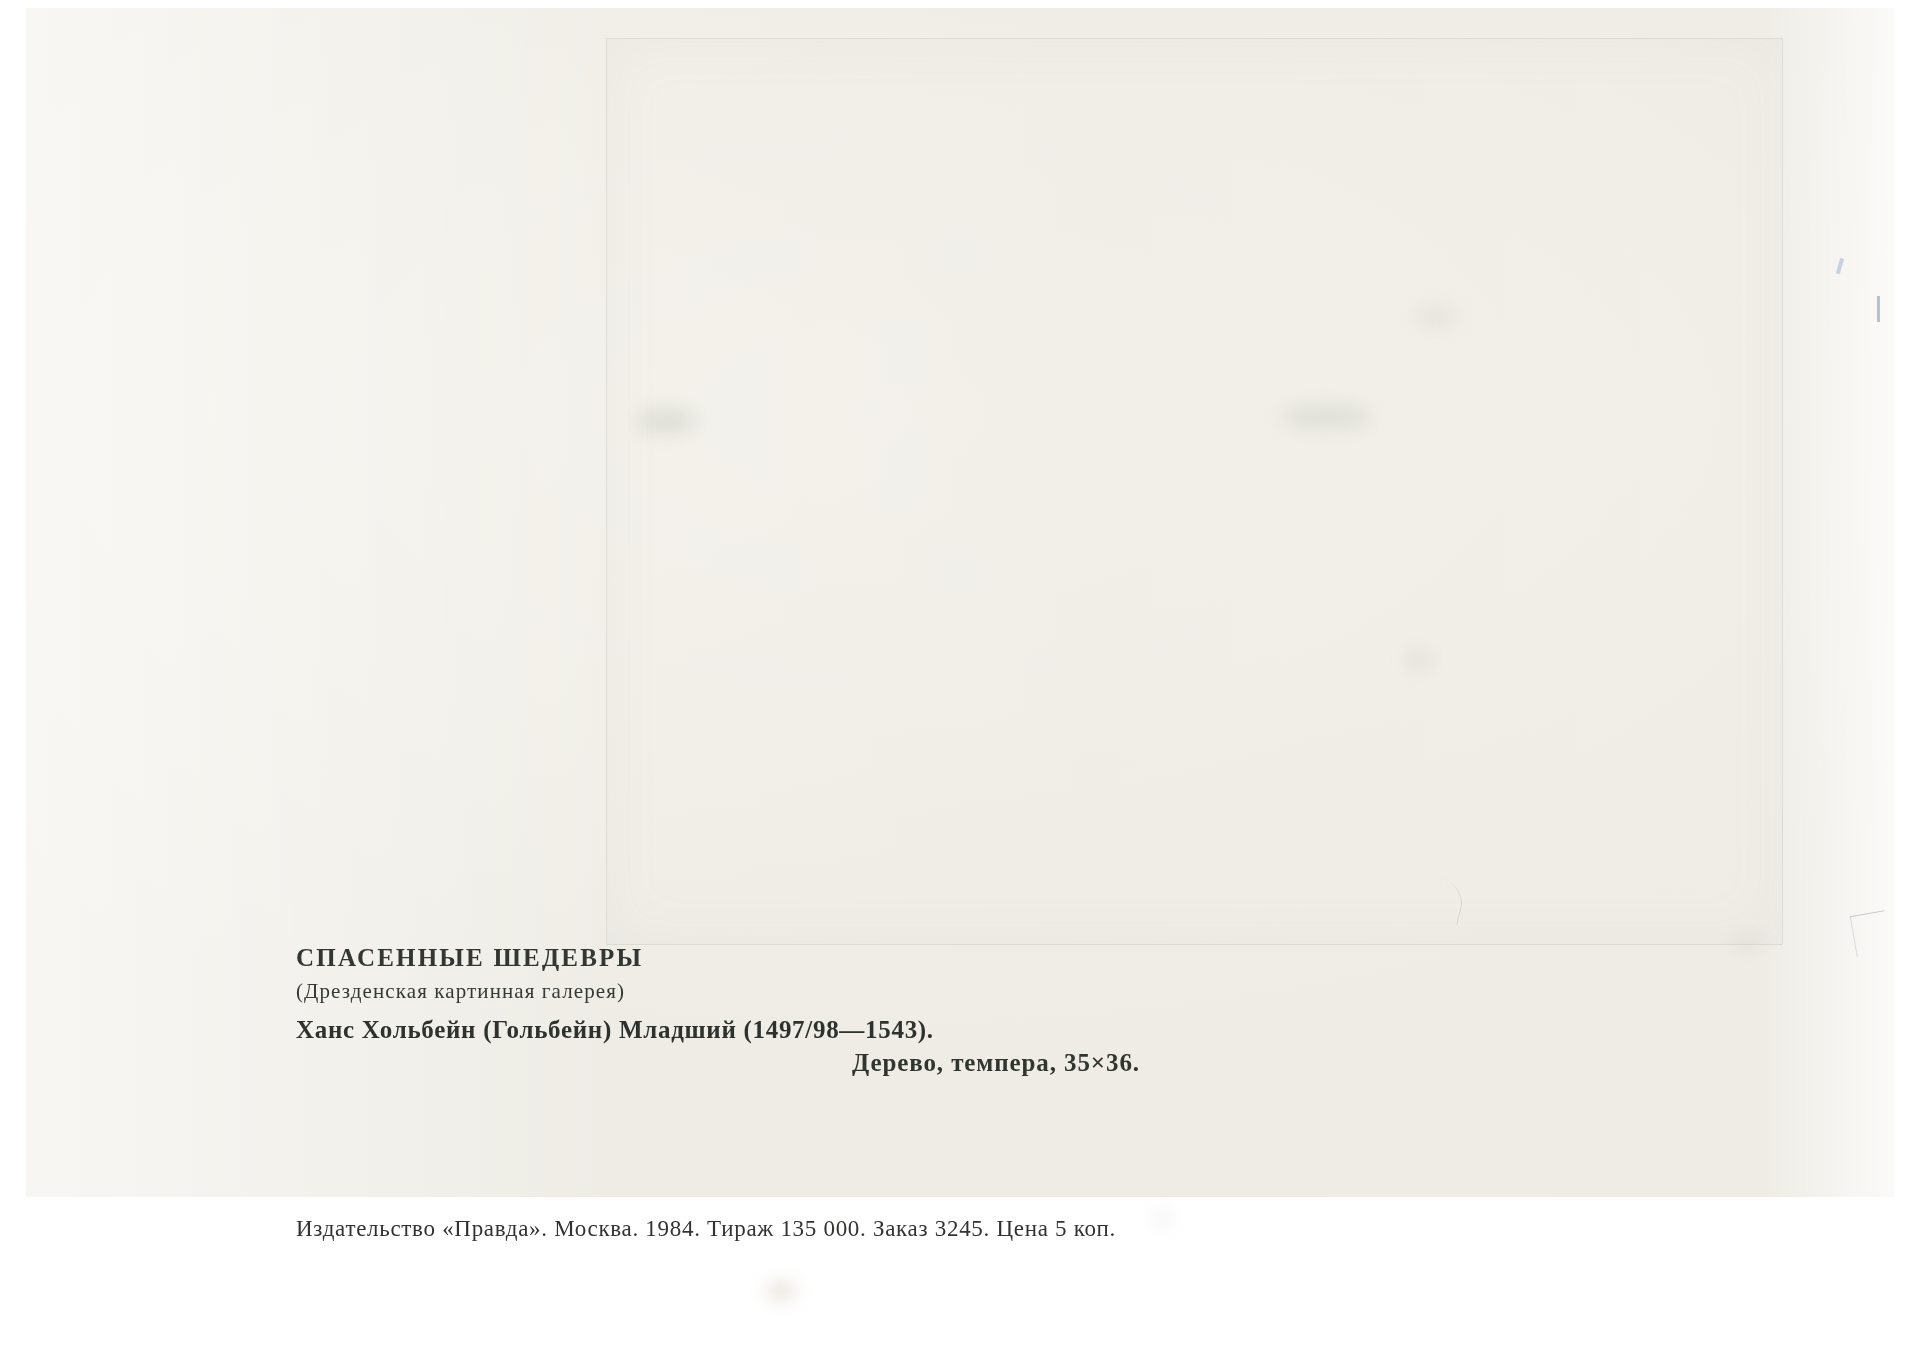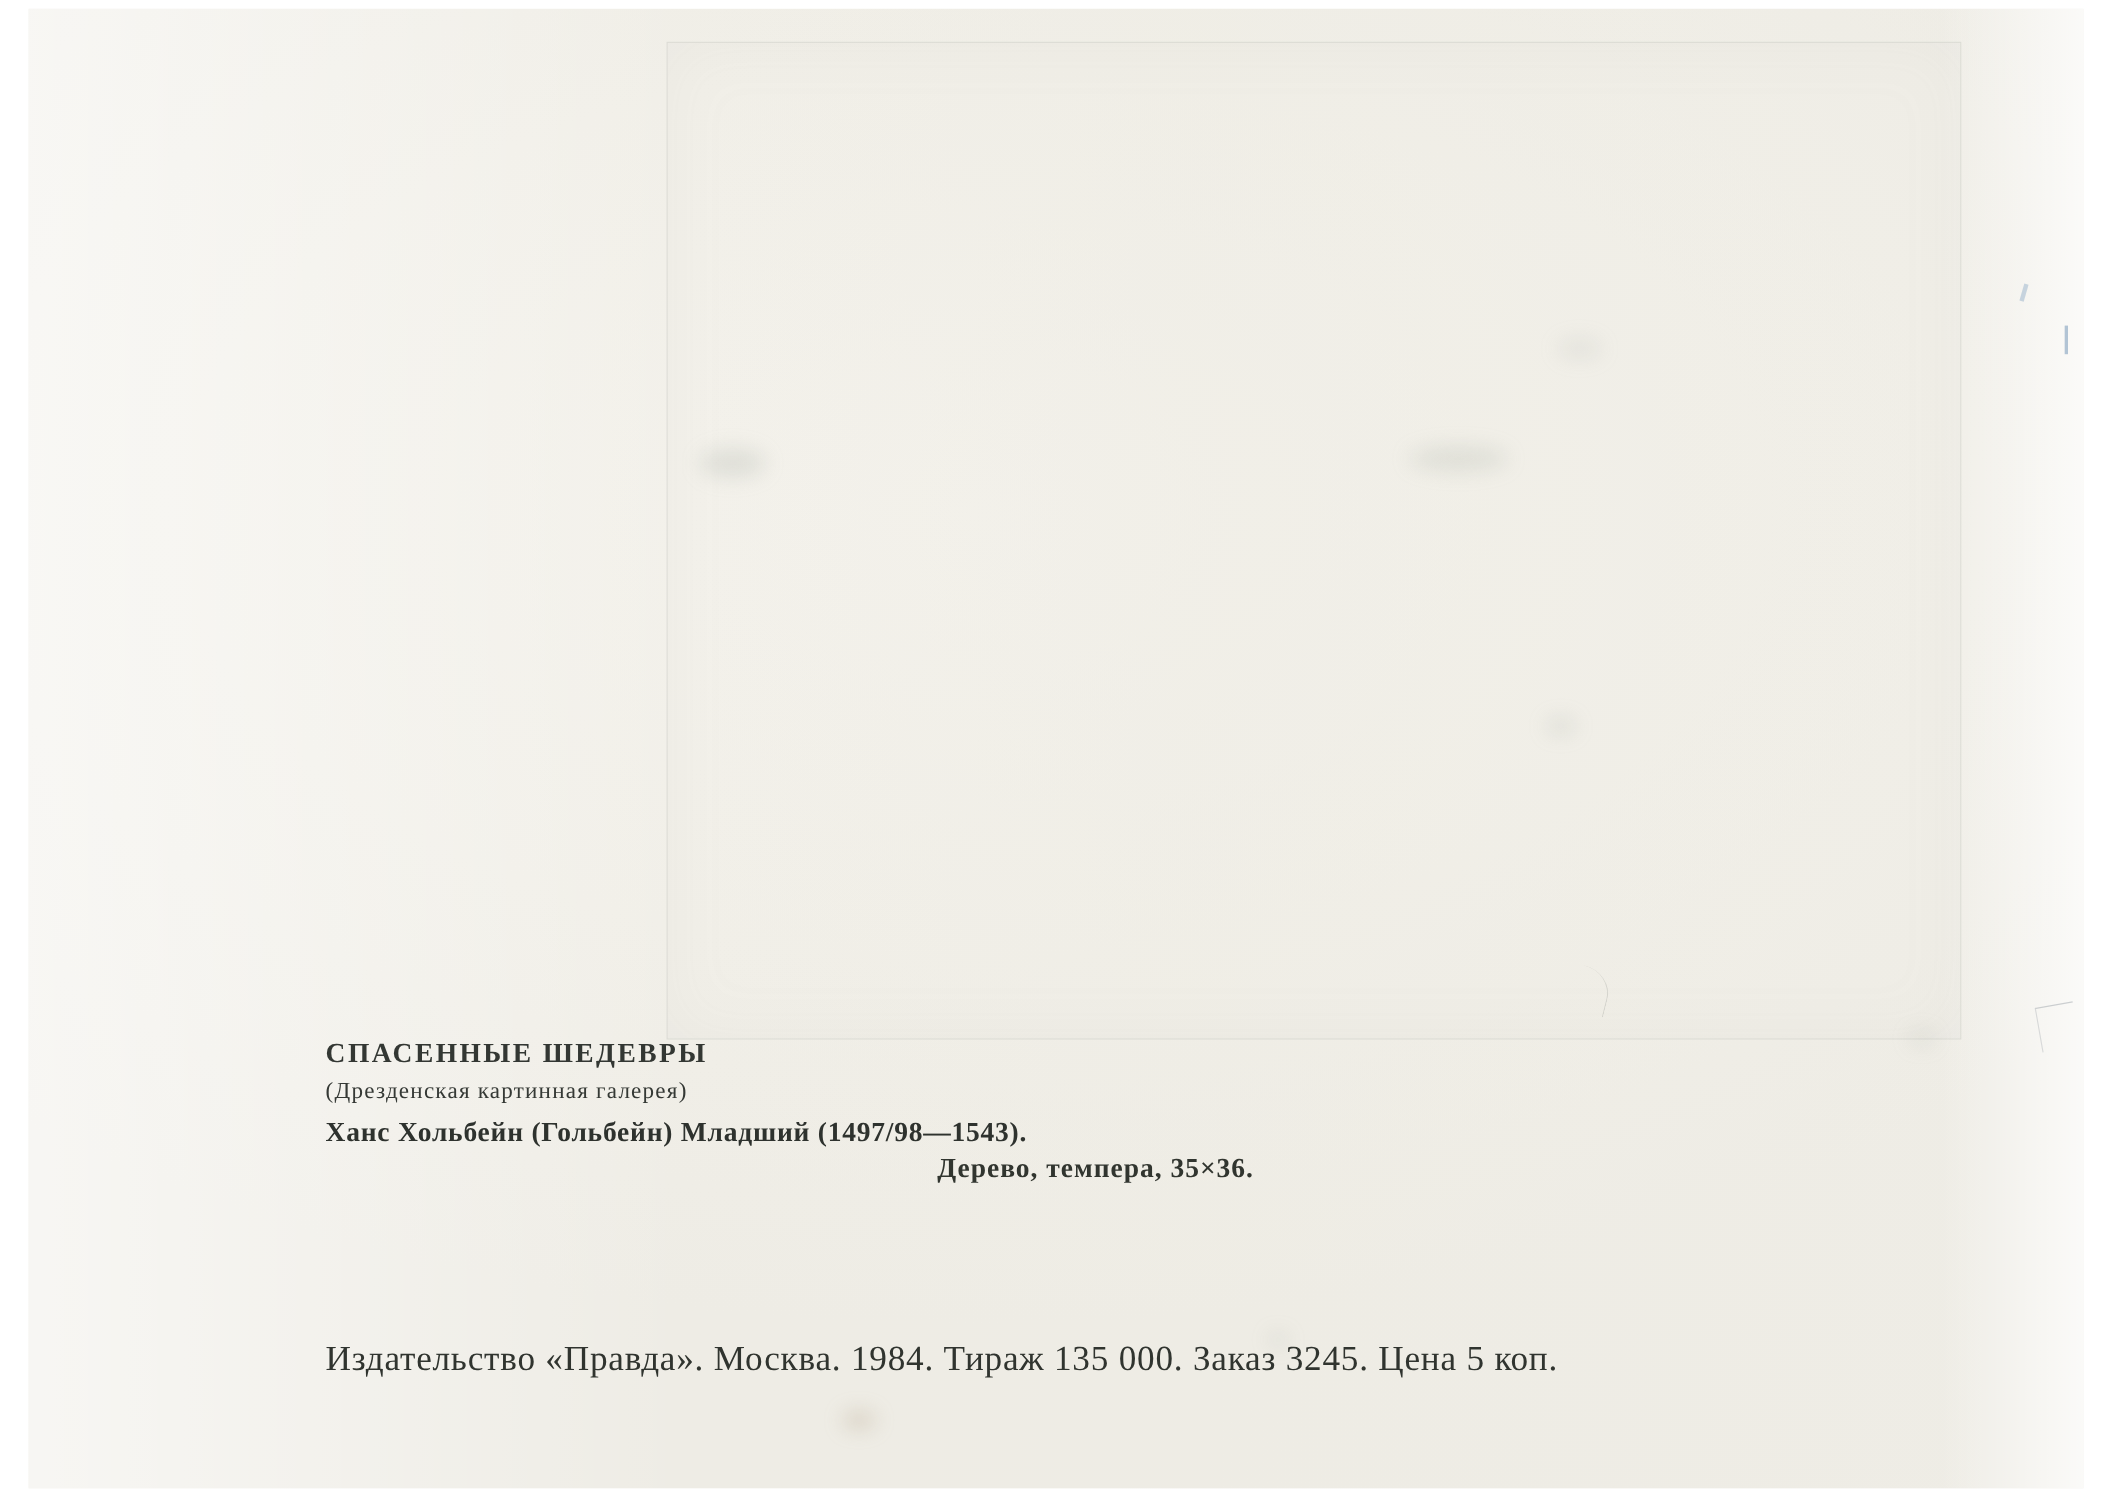--- a/index.html
+++ b/index.html
@@ -23,21 +23,21 @@
     height: 1361px;
     background: #ffffff;
   }
 
   
   .card {
     position: absolute;
     left: 26px;
     top: 8px;
     width: 1868px;
-    height: 1345px;
+    height: 1189px;
     background:
       radial-gradient(ellipse 70% 55% at 46% 34%, #f4f2ec 0%, #f1efe8 55%, #eeece5 100%);
   }
 
   
   .band {
     position: absolute;
     top: 0;
     height: 100%;
     pointer-events: none;
@@ -188,21 +188,21 @@
     font-weight: bold;
     letter-spacing: 0.9px;
     margin-top: 5px;
     color: #31352f;
     text-align: center;
   }
   .imprint {
     position: absolute;
     left: 270px;
     top: 1208px;
-    font-size: 32px;
+    font-size: 23px;
     letter-spacing: 0.7px;
     white-space: nowrap;
     color: #30342f;
     font-family: "Liberation Serif", serif;
   }
 
   
   .caption, .imprint {
     text-rendering: optimizeLegibility;
   }

